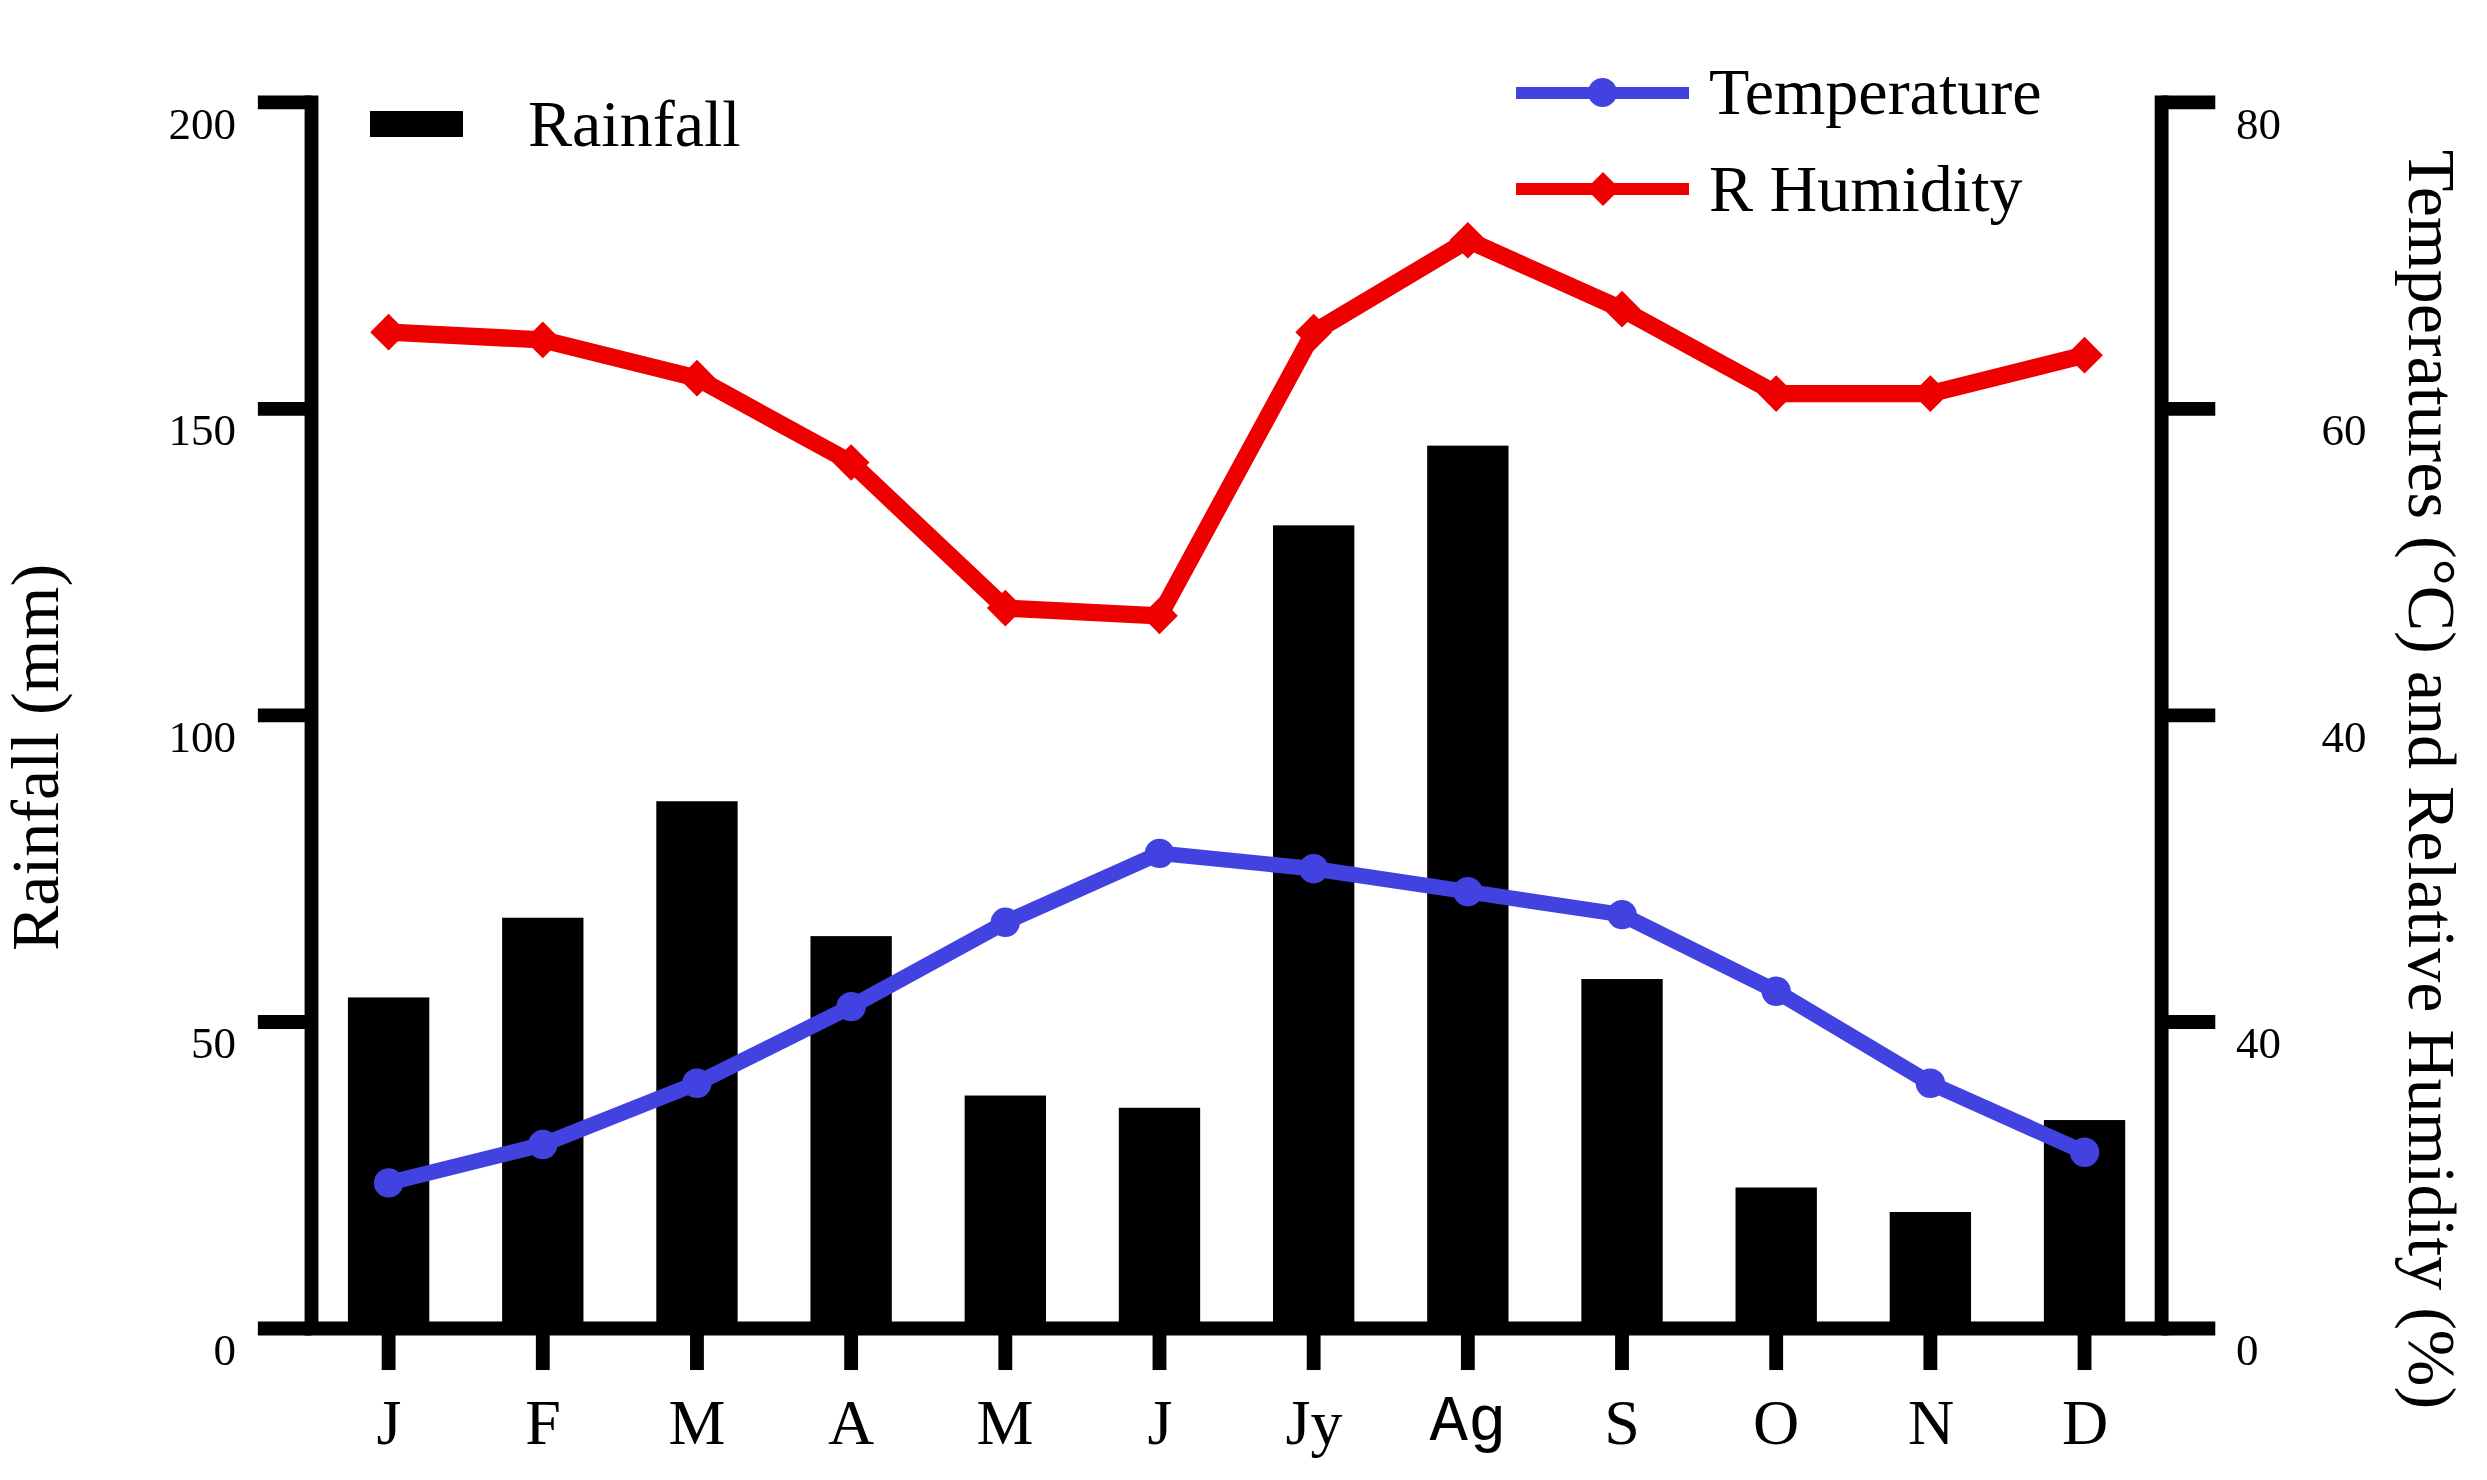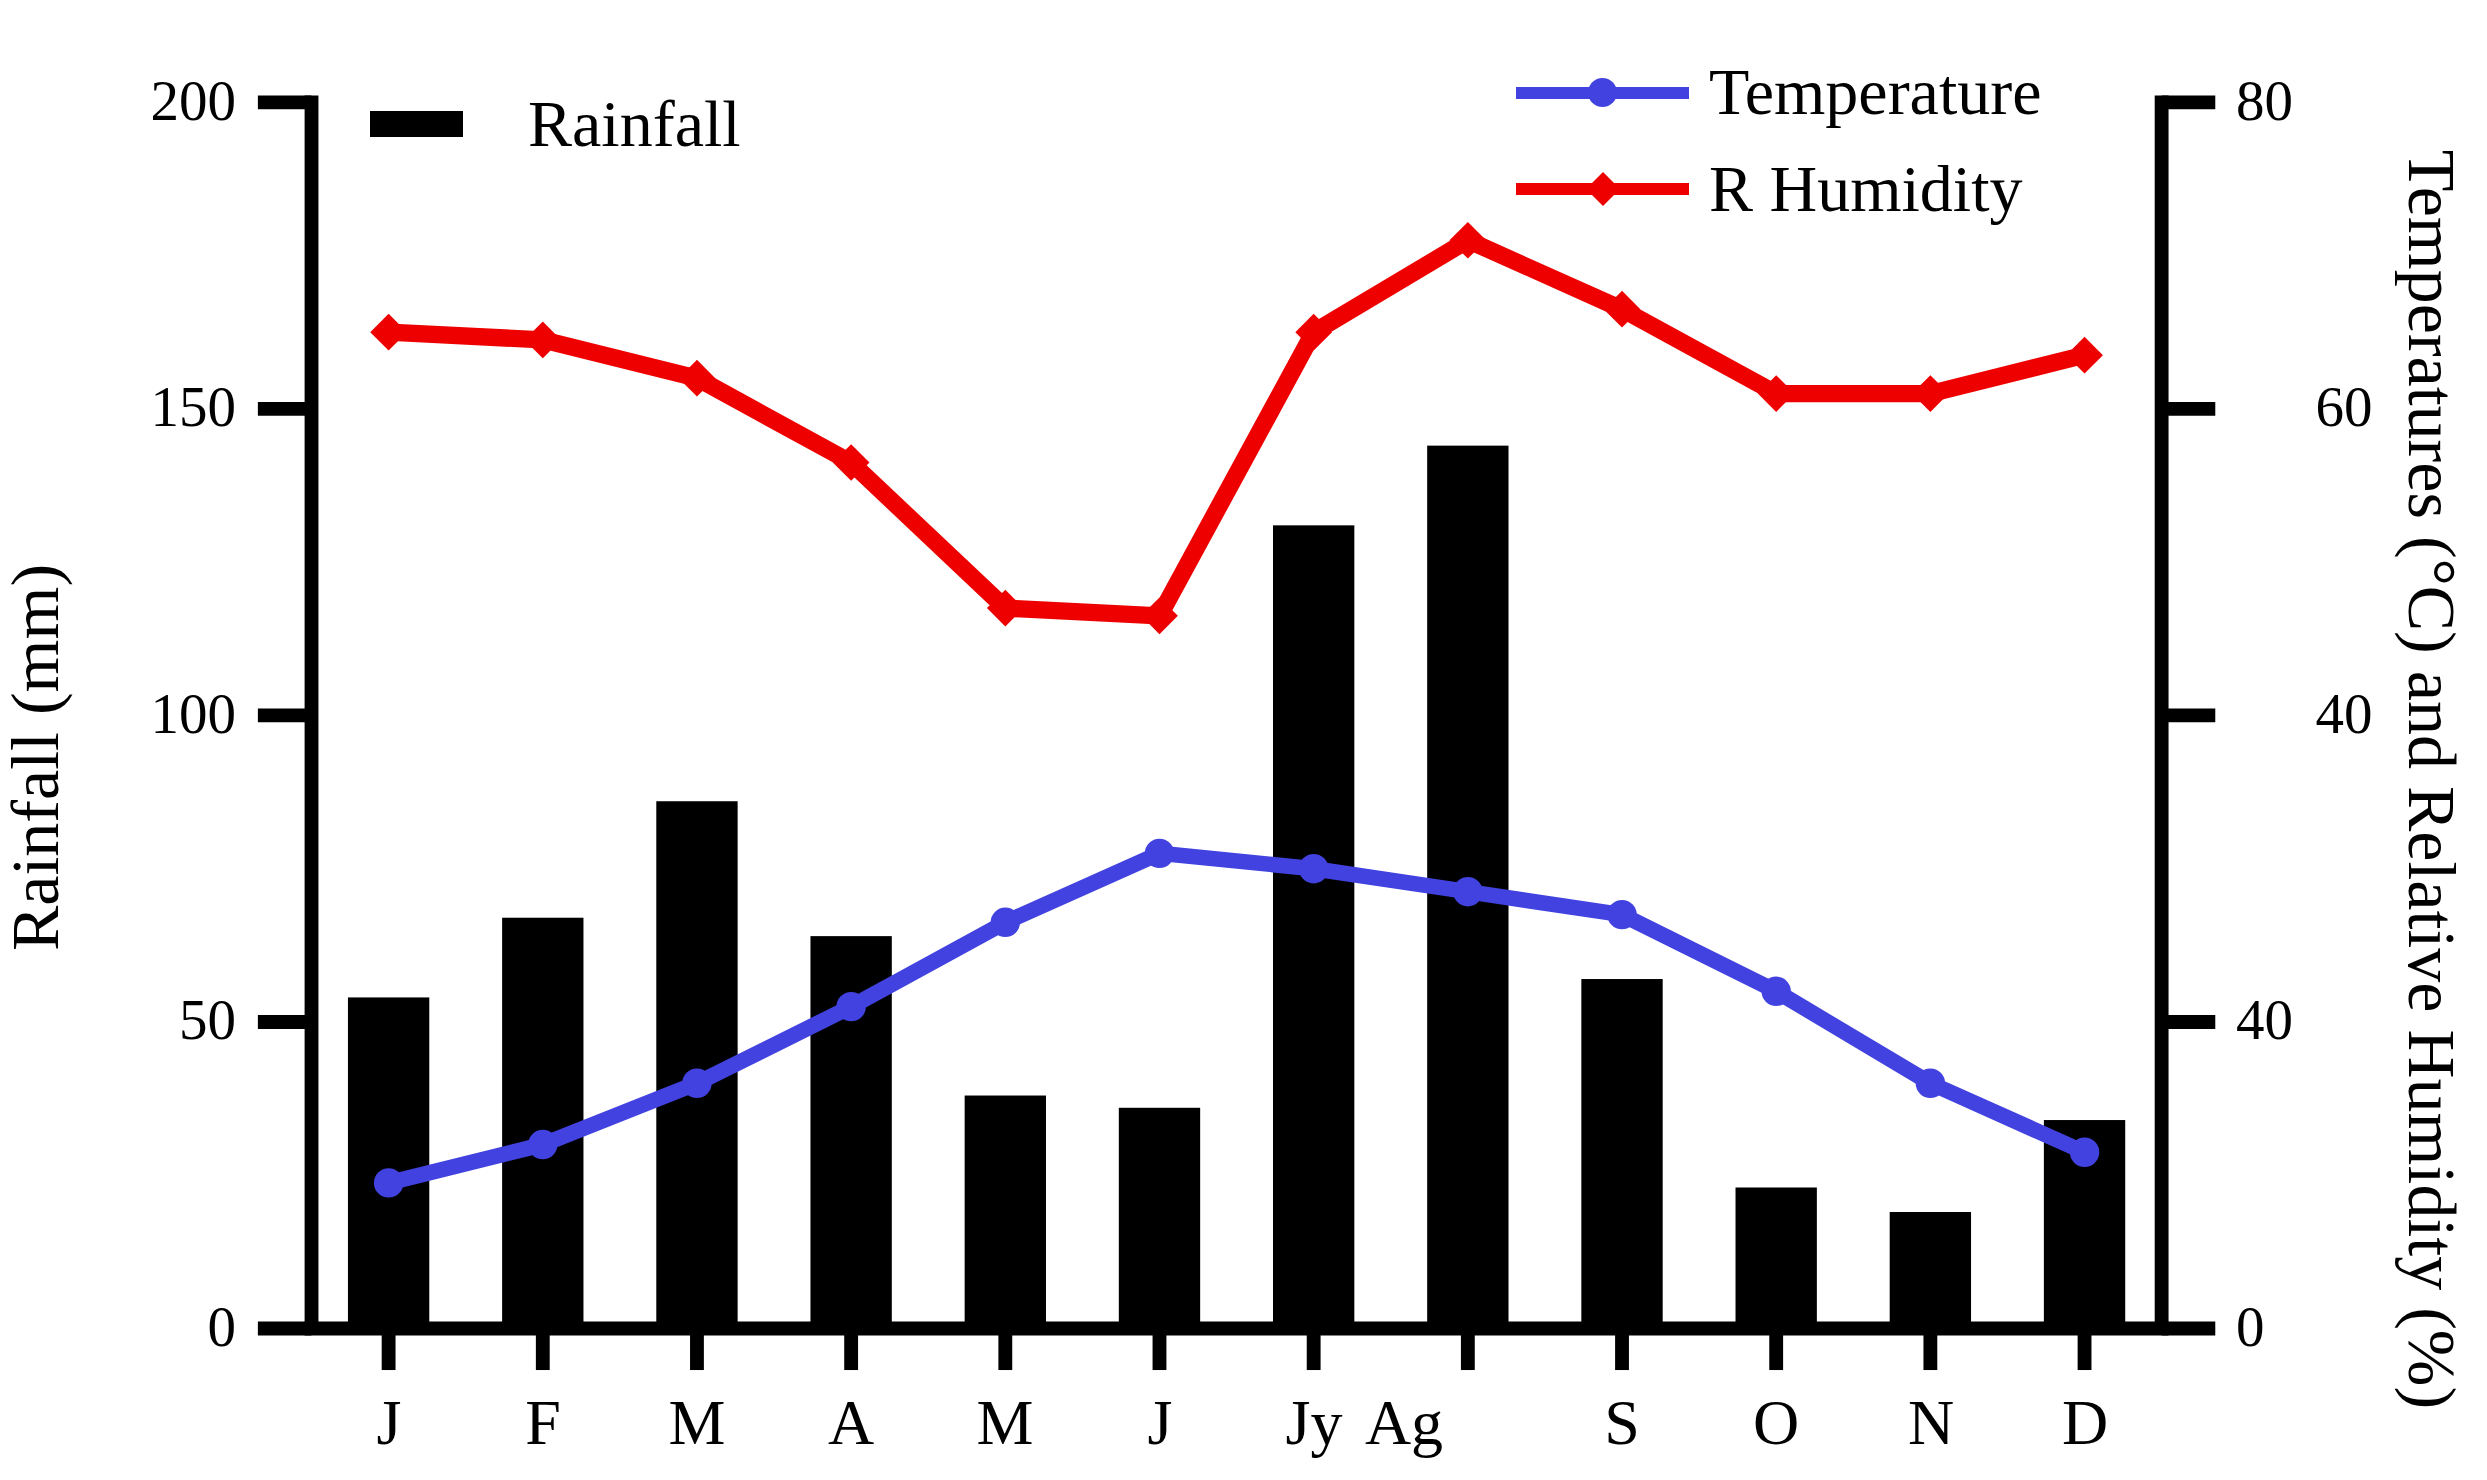--- a/index.html
+++ b/index.html
@@ -9,21 +9,21 @@
   .axis-title{position:absolute;color:#000;font-weight:400;white-space:nowrap;}
   #ylabel-left{
     left:-268px;top:718px;width:606px;text-align:center;
     font-size:68px;transform:rotate(-90deg);transform-origin:center center;
   }
   #ylabel-right{
     left:1739px;top:740px;width:1385px;text-align:center;
     font-size:68px;transform:rotate(90deg);transform-origin:center center;
   }
 
-  .tick-label{position:absolute;color:#000;font-size:57px;line-height:69px;white-space:nowrap;}
+  .tick-label{position:absolute;color:#000;font-size:45px;line-height:69px;white-space:nowrap;margin-top:24px;}
   .tick-left{right:0;text-align:right;width:216px;}
   .tick-right{left:0;text-align:left;width:216px;}
   .xtick-label{position:absolute;color:#000;font-size:64px;line-height:64px;text-align:center;transform:translateX(-50%);}
 
   .legend-text{position:absolute;color:#000;font-size:66px;line-height:66px;white-space:nowrap;}
   .legend-swatch-bar{position:absolute;background:#000;}
   .legend-line{position:absolute;height:12px;}
   .legend-dot{position:absolute;width:29px;height:29px;border-radius:50%;}
   .legend-diamond{position:absolute;width:24px;height:24px;transform:rotate(45deg);}
 
@@ -119,21 +119,21 @@
       <div class="tick-label tick-right" style="left: 2236px; top: 66px;">80</div>
     </div>
   <div id="x-ticks">
       <div class="xtick-label" style="left: 389px; top: 1391px;">J</div>
       <div class="xtick-label" style="left: 543px; top: 1391px;">F</div>
       <div class="xtick-label" style="left: 697px; top: 1391px;">M</div>
       <div class="xtick-label" style="left: 851px; top: 1391px;">A</div>
       <div class="xtick-label" style="left: 1005px; top: 1391px;">M</div>
       <div class="xtick-label" style="left: 1160px; top: 1391px;">J</div>
       <div class="xtick-label" style="left: 1314px; top: 1391px;">Jy</div>
-      <div class="xtick-label" style="left: 1404px; top: 1391px;">Ag</div>
+      <div class="xtick-label" style="left: 1468px; top: 1391px; font-family: Liberation Mono, monospace;">Ag</div>
       <div class="xtick-label" style="left: 1622px; top: 1391px;">S</div>
       <div class="xtick-label" style="left: 1776px; top: 1391px;">O</div>
       <div class="xtick-label" style="left: 1931px; top: 1391px;">N</div>
       <div class="xtick-label" style="left: 2085px; top: 1391px;">D</div>
     </div>
 
   <div id="legend">
       <div class="legend-swatch-bar" style="left: 370px; top: 111px; width: 93px; height: 26px; background: rgb(0, 0, 0);"></div>
       <div class="legend-text" style="left: 528px; top: 91px;">Rainfall</div>
       <div class="legend-line" style="left: 1516px; top: 87px; width: 173px; background: rgb(66, 66, 224);"></div>

